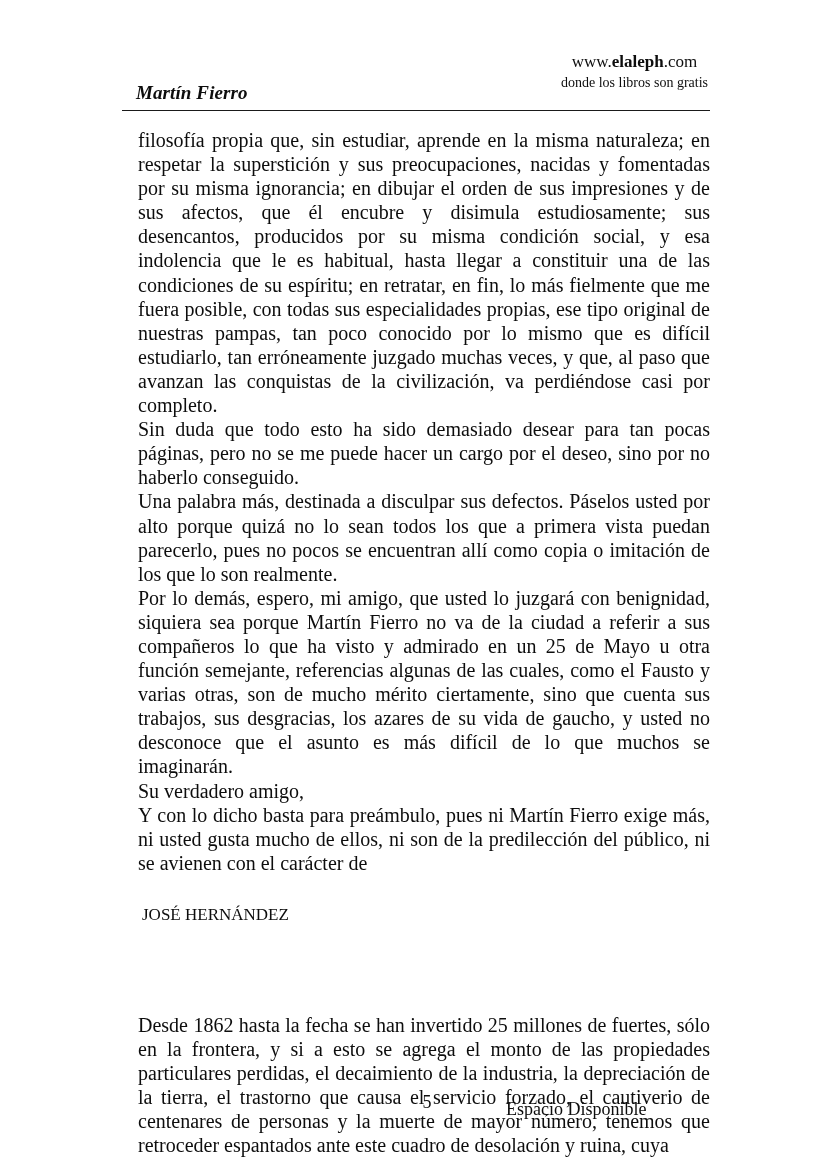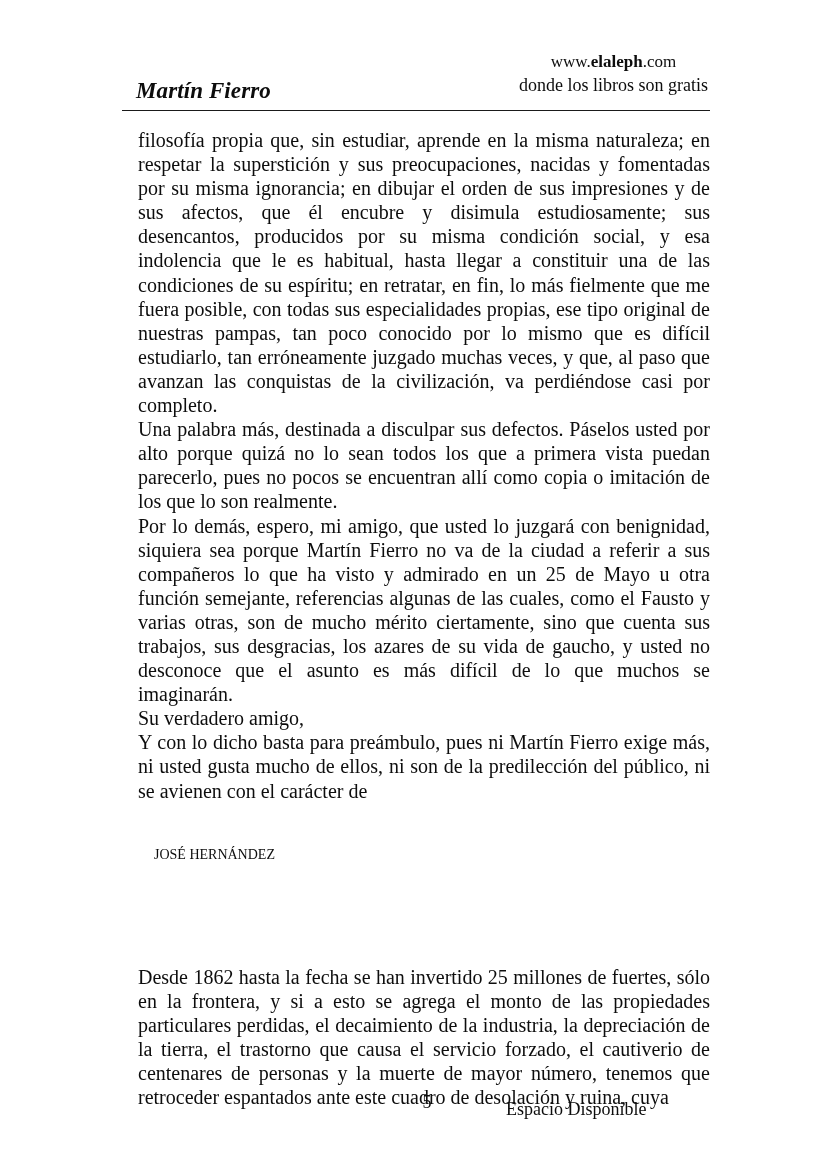--- a/index.html
+++ b/index.html
@@ -32,38 +32,38 @@
     top: 50px;
     width: 588px;
     height: 60px;
   }
   .header-left {
     position: absolute;
     left: 14px;
     bottom: 6px;
     font-style: italic;
     font-weight: bold;
-    font-size: 23px;
+    font-size: 19px;
     letter-spacing: 0.1px;
     white-space: nowrap;
   }
   .header-right {
     position: absolute;
     right: 2px;
     top: 0px;
     text-align: center;
     line-height: 1.38;
   }
   .site-url {
     font-size: 17px;
     white-space: nowrap;
   }
   .site-url .brand { font-weight: bold; margin-top: 48px; }
   .site-tagline {
-    font-size: 18px;
+    font-size: 14px;
     white-space: nowrap;
   }
   .header-rule {
     position: absolute;
     left: 122px;
     top: 110px;
     width: 588px;
     height: 0;
     border-top: 1.6px solid #1a1a1a;
   }
@@ -81,22 +81,22 @@
     line-height: 24.1px;
     text-align: justify;
     text-justify: inter-word;
     hyphens: none;
     text-indent: 0;
   }
   .para.last-natural {
     text-align: left;
   }
   .signature-name {
-    margin: 16px;
-    font-size: 14px;
+    margin: 4px;
+    font-size: 17px;
     line-height: 24.1px;
     text-align: left;
   }
   .spacer-sig { height: 24px; }
   .spacer-section { height: 82px; }
 
   
   .page-footer {
     position: absolute;
     left: 138px;
@@ -129,20 +129,21 @@
     <div class="header-right">
       <div class="site-url"><span>www.</span><span class="brand">elaleph</span><span>.com</span></div>
       <div class="site-tagline">donde los libros son gratis</div>
     </div>
   </div>
 
   <div class="header-rule"></div>
 
   <div class="content">
     <p class="para">filosofía propia que, sin estudiar, aprende en la misma naturaleza; en respetar la superstición y sus preocupaciones, nacidas y fomentadas por su misma ignorancia; en dibujar el orden de sus impresiones y de sus afectos, que él encubre y disimula estudiosamente; sus desencantos, producidos por su misma condición social, y esa indolencia que le es habitual, hasta llegar a constituir una de las condiciones de su espíritu; en retratar, en fin, lo más fielmente que me fuera posible, con todas sus especialidades propias, ese tipo original de nuestras pampas, tan poco conocido por lo mismo que es difícil estudiarlo, tan erróneamente juzgado muchas veces, y que, al paso que avanzan las conquistas de la civilización, va perdiéndose casi por completo.</p>
+    <p class="para">Sin duda que todo esto ha sido demasiado desear para tan pocas páginas, pero no se me puede hacer un cargo por el deseo, sino por no haberlo conseguido.</p>
     <p class="para">Una palabra más, destinada a disculpar sus defectos. Páselos usted por alto porque quizá no lo sean todos los que a primera vista puedan parecerlo, pues no pocos se encuentran allí como copia o imitación de los que lo son realmente.</p>
     <p class="para">Por lo demás, espero, mi amigo, que usted lo juzgará con benignidad, siquiera sea porque Martín Fierro no va de la ciudad a referir a sus compañeros lo que ha visto y admirado en un 25 de Mayo u otra función semejante, referencias algunas de las cuales, como el Fausto y varias otras, son de mucho mérito ciertamente, sino que cuenta sus trabajos, sus desgracias, los azares de su vida de gaucho, y usted no desconoce que el asunto es más difícil de lo que muchos se imaginarán.</p>
     <p class="para last-natural">Su verdadero amigo,</p>
     <p class="para">Y con lo dicho basta para preámbulo, pues ni Martín Fierro exige más, ni usted gusta mucho de ellos, ni son de la predilección del público, ni se avienen con el carácter de</p>
 
     <div class="spacer-sig"></div>
 
     <p class="signature-name">JOSÉ HERNÁNDEZ</p>
 
     <div class="spacer-section"></div>

